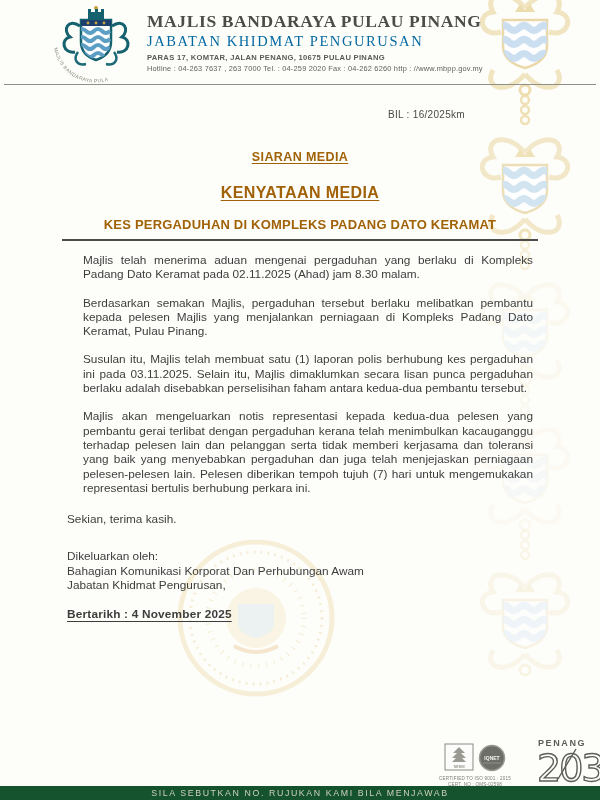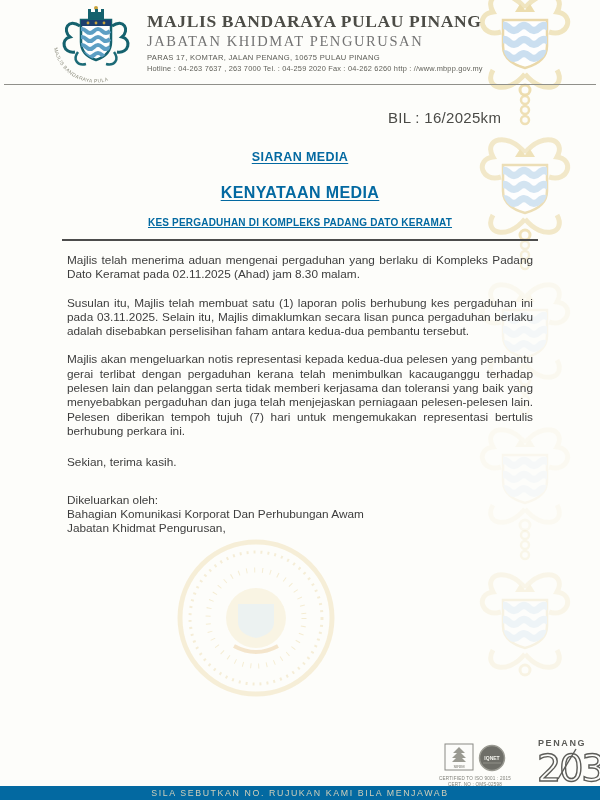--- a/index.html
+++ b/index.html
@@ -10,53 +10,53 @@
   
   .wm-chain{position:absolute;top:0;right:0;width:160px;height:760px;pointer-events:none;}
   .wm-seal{position:absolute;left:168px;top:528px;width:176px;height:180px;pointer-events:none;opacity:.5;}
 
   
   .crest{position:absolute;left:50px;top:4px;width:92px;height:80px;}
   .hdr-text{position:absolute;left:147px;top:11px;width:440px;}
   .org-name{font-family:"Liberation Serif","DejaVu Serif",serif;font-weight:bold;
             font-size:17.5px;letter-spacing:.6px;color:#4c4c46;white-space:nowrap;}
   .dept-name{font-family:"Liberation Serif","DejaVu Serif",serif;font-weight:normal;
-            font-size:14.5px;letter-spacing:1.6px;color:#737373;margin-top:1px;white-space:nowrap;}
-  .addr{font-size:7.6px;font-weight:normal;color:#5a5a54;letter-spacing:.3px;margin-top:3px;white-space:nowrap;}
+            font-size:14.5px;letter-spacing:1.6px;color:#0369a1;margin-top:1px;white-space:nowrap;}
+  .addr{font-size:7.6px;font-weight:bold;color:#5a5a54;letter-spacing:.3px;margin-top:3px;white-space:nowrap;}
   .contact{font-size:7.4px;color:#5f5f58;letter-spacing:.2px;margin-top:2px;white-space:nowrap;}
   .hdr-rule{position:absolute;left:4px;right:4px;top:84px;height:1px;background:#90908a;}
 
   
-  .bil{position:absolute;left:388px;top:109px;width:150px;font-size:15px;color:#4a4a46;letter-spacing:.3px;}
-
-  
-  .center-head{position:absolute;left:60px;right:60px;text-align:center;font-weight:bold;color:#0369a1;}
+  .bil{position:absolute;left:388px;top:109px;width:150px;font-size:10px;color:#4a4a46;letter-spacing:.3px;}
+
+  
+  .center-head{position:absolute;left:60px;right:60px;text-align:center;font-weight:bold;color:#a16207;}
   .h-siaran{top:150px;font-size:12.5px;letter-spacing:.4px;}
   .h-kenyataan{top:184px;font-size:16px;letter-spacing:.4px;}
-  .h-subject{top:217px;font-size:10px;letter-spacing:.2px;text-decoration:underline;}
+  .h-subject{top:217px;font-size:13px;letter-spacing:.2px;}
   .u{text-decoration:underline;text-underline-offset:2px;}
   .subject-rule{position:absolute;left:62px;right:62px;top:239px;height:2px;background:#4c4c4c;}
 
   
   .body-text{position:absolute;left:67px;right:67px;top:253px;font-size:11.8px;line-height:14.3px;color:#3d3d3d;}
-  .body-text p{margin:0 0 14px 0;text-align:justify;}
+  .body-text p{margin:0 0 14px 16px;text-align:justify;}
   .closing{margin-top:17px;}
   .issued{margin-top:23px;}
   .issued div{line-height:14.3px;}
   .dateline{margin-top:15px;font-weight:bold;text-decoration:underline;text-underline-offset:3px;letter-spacing:.2px;}
 
   
   .cert-block{position:absolute;left:434px;top:742px;width:82px;text-align:center;}
   .cert-logos{display:flex;justify-content:center;align-items:center;gap:4px;height:32px;}
   .cert-txt{font-size:4.6px;color:#7d7d76;line-height:5.6px;letter-spacing:.2px;margin-top:2px;}
   .penang-logo{position:absolute;left:500px;top:738px;width:96px;height:50px;margin-left:36px;}
   .penang-word{position:absolute;left:2px;top:0;font-size:9px;font-weight:bold;letter-spacing:1.6px;color:#5c5c58;}
 
   
-  .bottom-bar{position:absolute;left:0;right:0;top:786px;height:14px;background:#0369a1;
+  .bottom-bar{position:absolute;left:0;right:0;top:786px;height:14px;background:#14532d;
               text-align:center;font-size:8.8px;line-height:15px;letter-spacing:1.6px;color:#cfcfba;}
 </style>
 </head>
 <body>
 
 <div class="page">
 
   <svg class="wm-chain" viewBox="0 0 160 760">
     <defs>
       <g id="wme">
@@ -153,28 +153,30 @@
     <span class="u">SIARAN MEDIA</span>
   </div>
   <div class="center-head h-kenyataan">
     <span class="u">KENYATAAN MEDIA</span>
   </div>
   <div class="center-head h-subject">KES PERGADUHAN DI KOMPLEKS PADANG DATO KERAMAT</div>
   <div class="subject-rule"></div>
 
   <div class="body-text">
     <p>Majlis telah menerima aduan mengenai pergaduhan yang berlaku di Kompleks Padang Dato Keramat pada 02.11.2025 (Ahad) jam 8.30 malam.</p>
+    <p>Berdasarkan semakan Majlis, pergaduhan tersebut berlaku melibatkan pembantu kepada pelesen Majlis yang menjalankan perniagaan di Kompleks Padang Dato Keramat, Pulau Pinang.</p>
     <p>Susulan itu, Majlis telah membuat satu (1) laporan polis berhubung kes pergaduhan ini pada 03.11.2025. Selain itu, Majlis dimaklumkan secara lisan punca pergaduhan berlaku adalah disebabkan perselisihan faham antara kedua-dua pembantu tersebut.</p>
     <p>Majlis akan mengeluarkan notis representasi kepada kedua-dua pelesen yang pembantu gerai terlibat dengan pergaduhan kerana telah menimbulkan kacauganggu terhadap pelesen lain dan pelanggan serta tidak memberi kerjasama dan toleransi yang baik yang menyebabkan pergaduhan dan juga telah menjejaskan perniagaan pelesen-pelesen lain. Pelesen diberikan tempoh tujuh (7) hari untuk mengemukakan representasi bertulis berhubung perkara ini.</p>
     <div class="closing">Sekian, terima kasih.</div>
     <div class="issued">
       <div>Dikeluarkan oleh:</div>
       <div>Bahagian Komunikasi Korporat Dan Perhubungan Awam</div>
       <div>Jabatan Khidmat Pengurusan,</div>
     </div>
+    <div class="dateline">Bertarikh  :  4 November 2025</div>
   </div>
 
   <div class="cert-block">
     <div class="cert-logos">
       <svg width="30" height="30" viewBox="0 0 30 30">
         <rect x="1" y="1" width="28" height="26" fill="#fcfcfa" stroke="#8a8a84" stroke-width="1"></rect>
         <path d="M15 4 l6 6 h-4 l5 5 h-4 l4 4 h-14 l4 -4 h-4 l5 -5 h-4 z" fill="#9a9a92"></path>
         <text x="15" y="25" font-size="4" text-anchor="middle" fill="#6e6e66" font-family="Liberation Sans, sans-serif">SIRIM</text>
       </svg>
       <svg width="28" height="28" viewBox="0 0 28 28">

